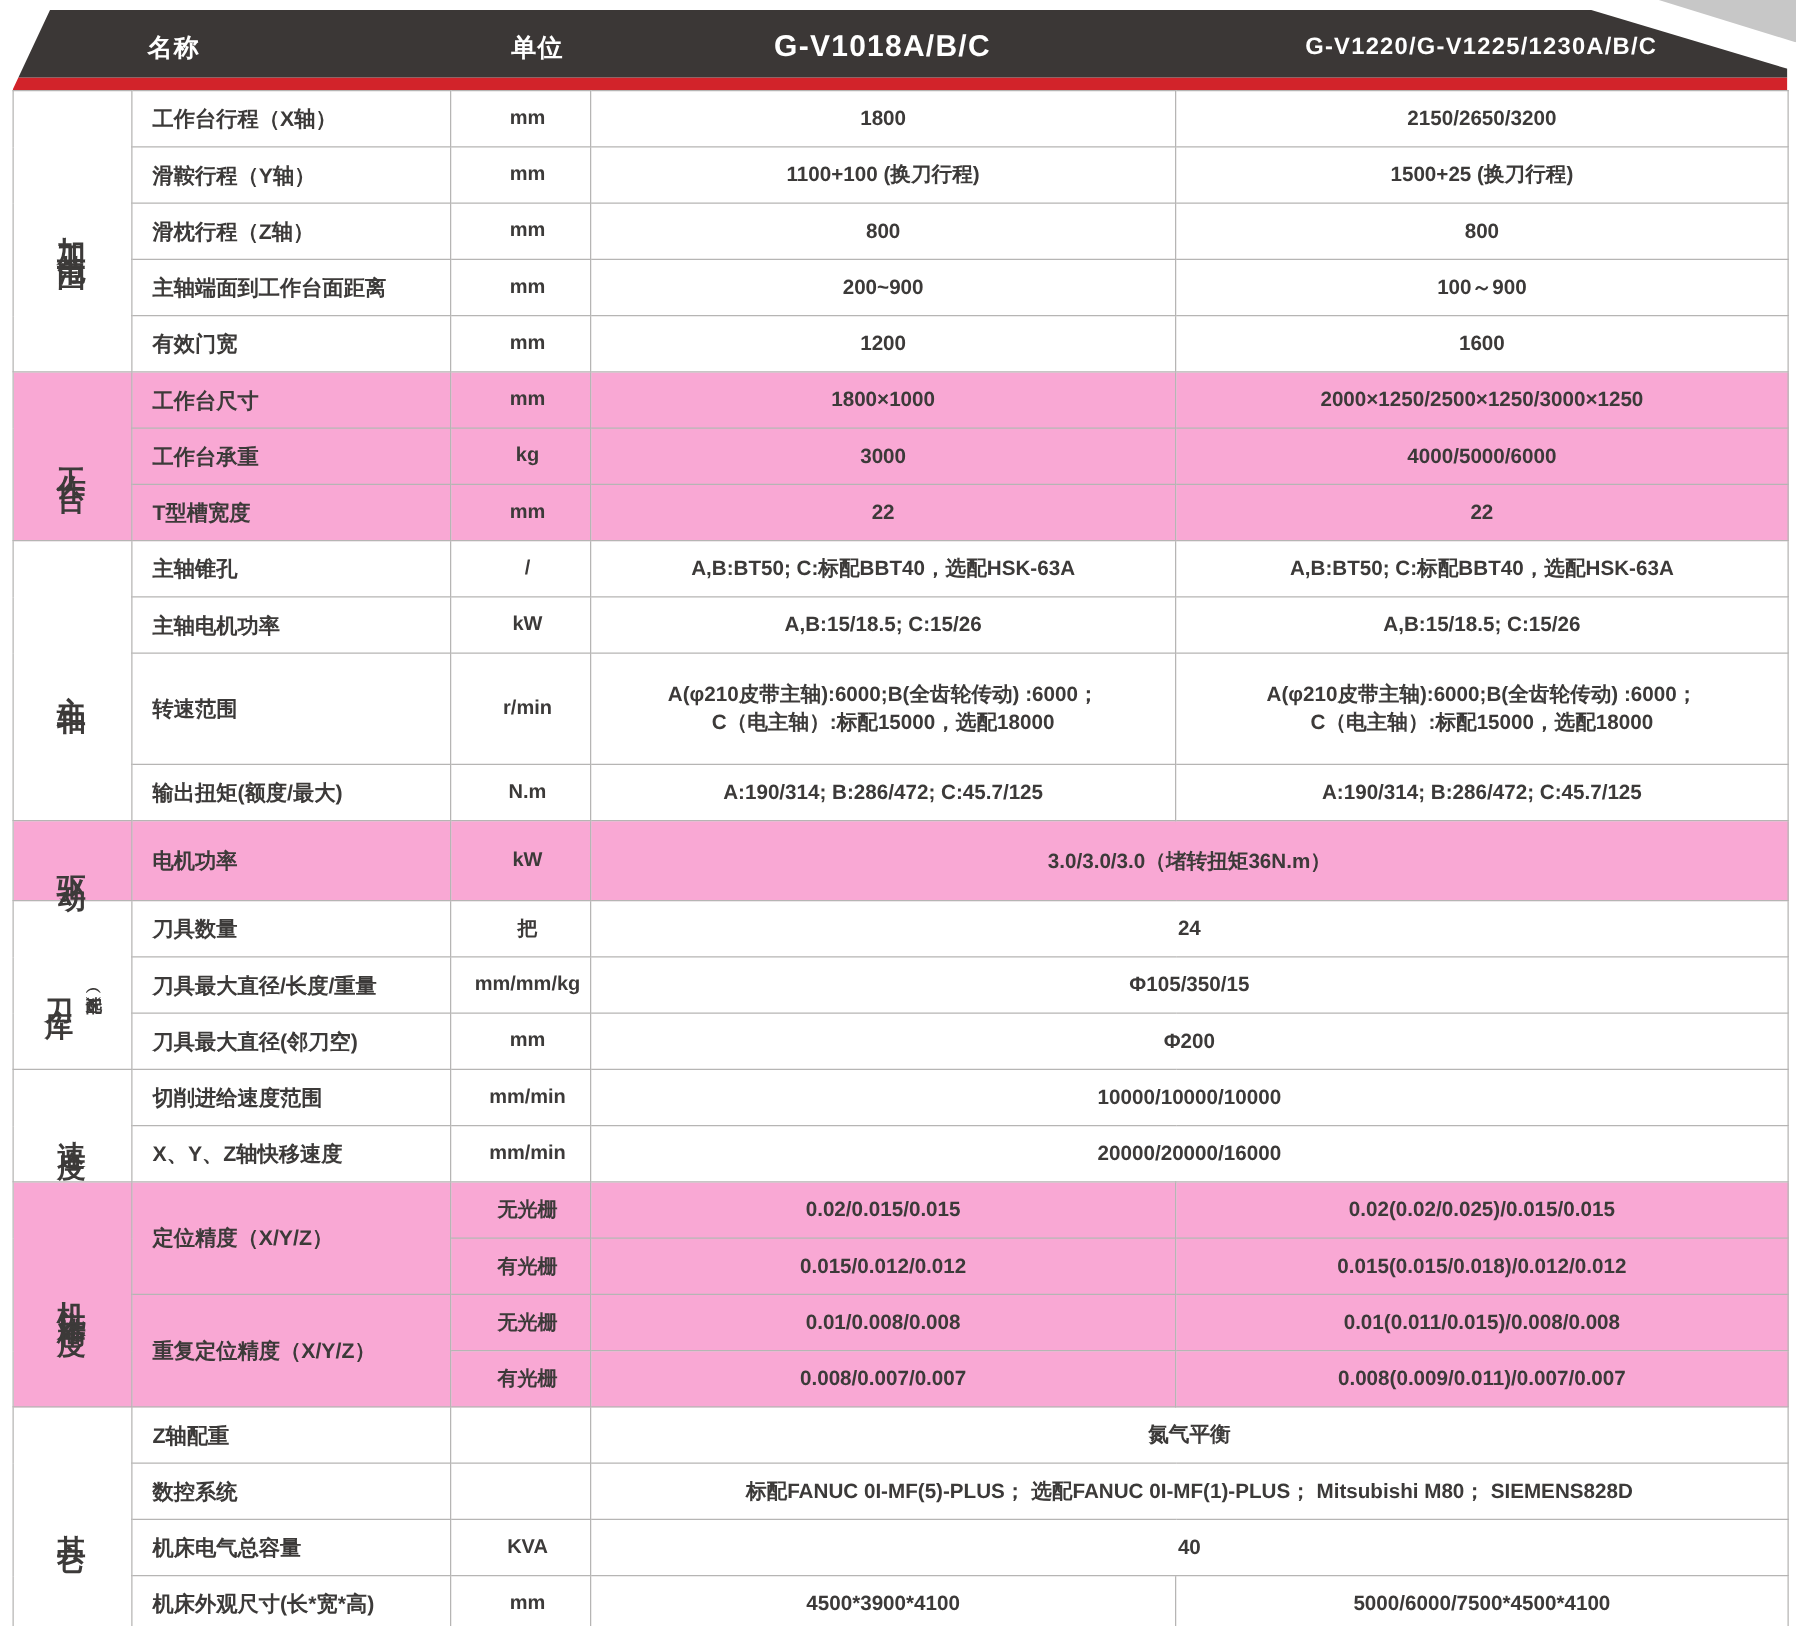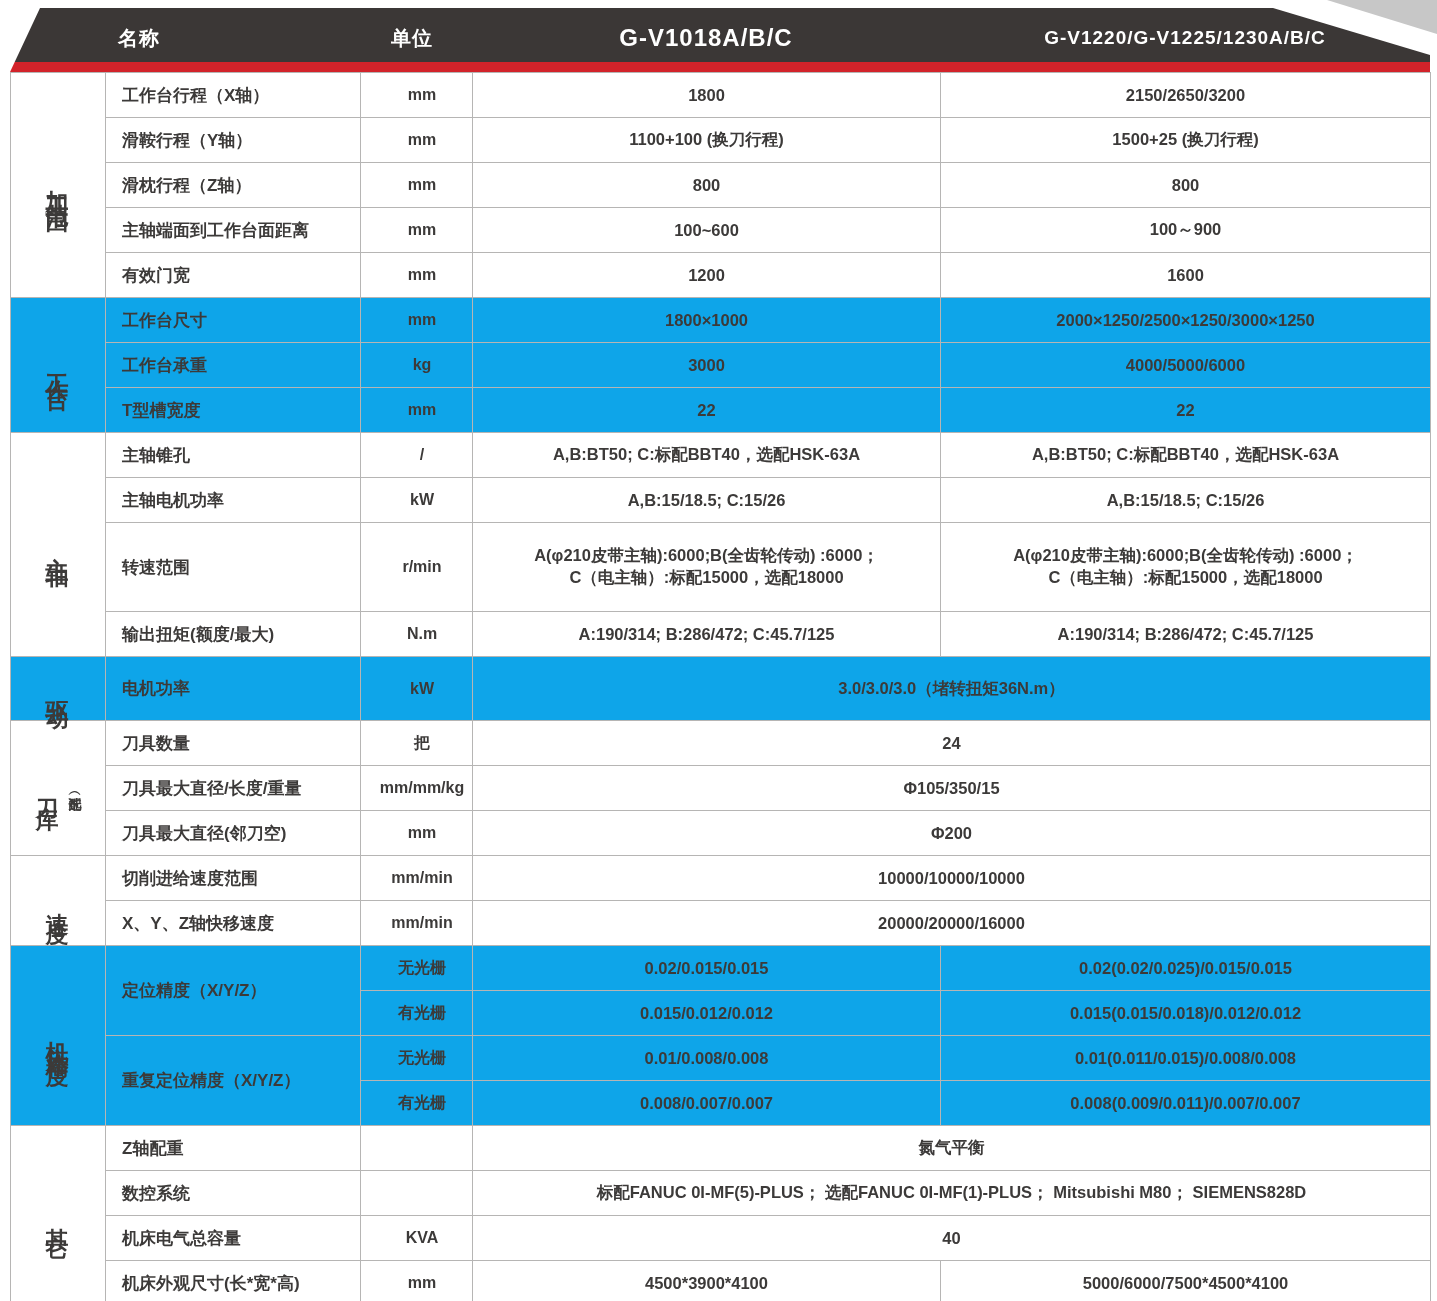--- a/index.html
+++ b/index.html
@@ -17,39 +17,39 @@
   .header-band{height:54px;position:relative;}
   .header-redbar{height:10px;}
   .corner-ribbon{
     position:absolute;left:1327px;top:0;width:110px;height:34px;
     clip-path:polygon(0 0,100% 0,100% 100%);
   }
   .hlabel{position:absolute;top:0;height:60px;display:flex;align-items:center;
     color:#ffffff;font-weight:bold;font-size:20px;letter-spacing:1px;}
   .hlabel.center{justify-content:center;}
   .h-name{left:108px;width:240px;}
-  .h-unit{left:346px;width:112px;}
+  .h-unit{left:364px;width:112px;}
   .h-model1{left:462px;width:468px;font-size:24px;}
   .h-model2{left:930px;width:490px;font-size:19px;}
   
   table.spec{
     position:absolute;left:10px;top:72px;width:1420px;
     border-collapse:collapse;table-layout:fixed;
   }
   col.c-group{width:95px;}
   col.c-name{width:255px;}
   col.c-unit{width:112px;}
   col.c-v1{width:468px;}
   col.c-v2{width:490px;}
   td,th{border:1px solid #b6b5b4;padding:2px 6px;background:#ffffff;
     font-size:17px;font-weight:600;color:#3c3a39;vertical-align:middle;}
   tr{height:45px;}
   tr.tall{height:89px;}
   tr.drive{height:64px;}
-  .shaded td,.shaded th{background:#0ea5e9;}
+  .shaded td,.shaded th{background:#f9a8d4;}
   th.group-cell{padding:0;}
   .group-wrap{display:flex;align-items:center;justify-content:center;gap:2px;}
   .glabel{writing-mode:vertical-rl;font-size:23px;font-weight:bold;
     letter-spacing:7px;color:#3c3a39;}
   .gsub{writing-mode:vertical-rl;font-size:13px;font-weight:600;letter-spacing:1px;}
   td.name-cell{text-align:left;padding-left:16px;}
   td.unit-cell{text-align:center;font-size:16px;padding-left:17px;}
   td.value-cell{text-align:center;white-space:pre-line;font-size:16.5px;margin-top:36px;}
 </style>
 </head>
@@ -96,21 +96,21 @@
     </tr>
     <tr>
       <td class="name-cell">滑枕行程（Z轴）</td>
       <td class="unit-cell">mm</td>
       <td class="value-cell">800</td>
       <td class="value-cell">800</td>
     </tr>
     <tr>
       <td class="name-cell">主轴端面到工作台面距离</td>
       <td class="unit-cell">mm</td>
-      <td class="value-cell">100~600</td>
+      <td class="value-cell">200~900</td>
       <td class="value-cell">100～900</td>
     </tr>
     <tr>
       <td class="name-cell">有效门宽</td>
       <td class="unit-cell">mm</td>
       <td class="value-cell">1200</td>
       <td class="value-cell">1600</td>
     </tr>
 
     <tr class="shaded">

